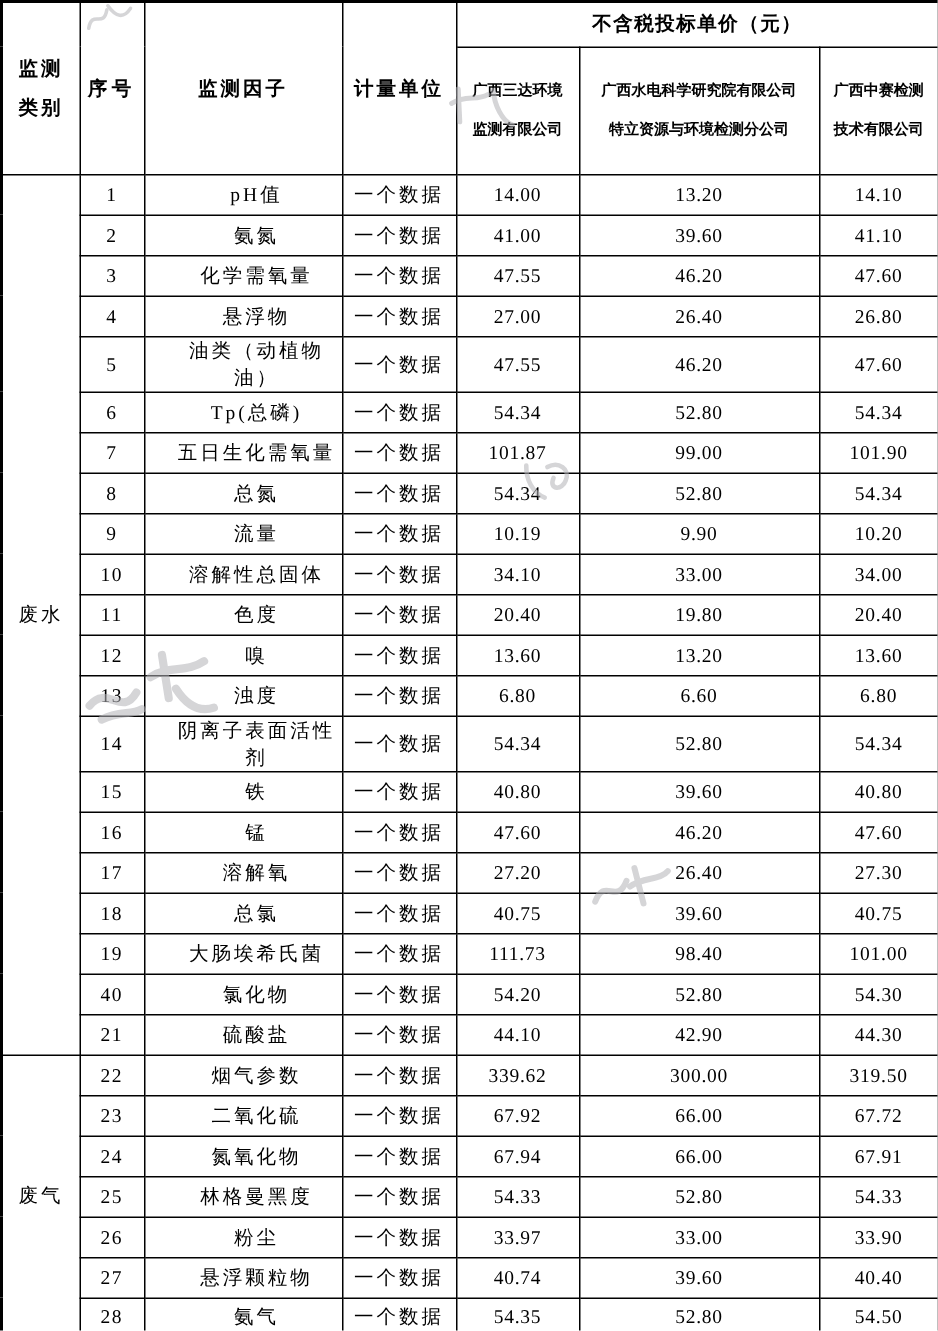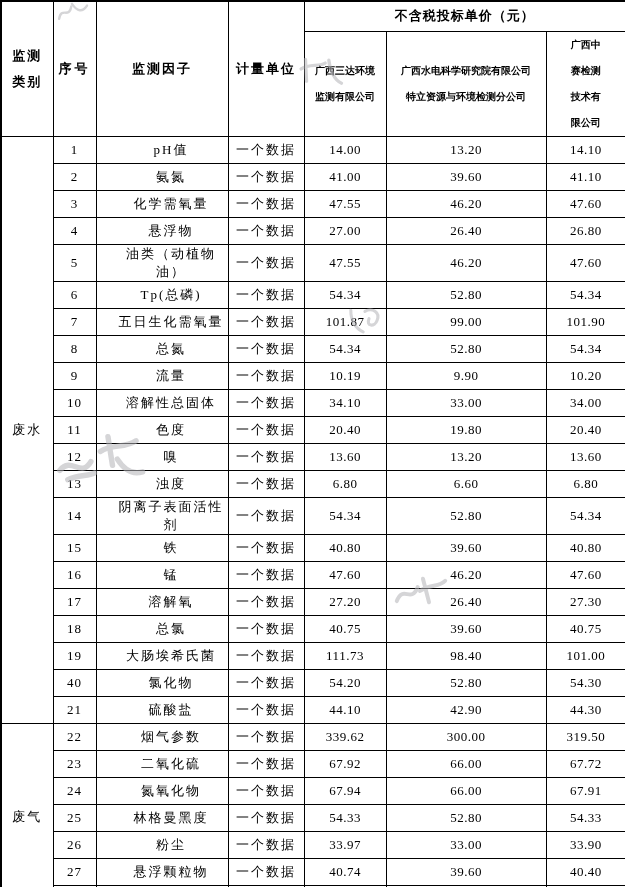--- a/index.html
+++ b/index.html
@@ -30,21 +30,21 @@
   }
   tr.h1 { height: 30px; }
   tr.h2 { height: 83px; }
   th.hcat  { padding: 0 10px; line-height: 26px; letter-spacing: 2px; }
   th.hidx  { letter-spacing: 3px; }
   th.hfac, th.hunit { letter-spacing: 2px; margin-left: 33px; }
   th.hgroup { letter-spacing: 1px; }
   th.hbidder { line-height: 26px; font-size: 10px; letter-spacing: 0; }
   th.b1 { padding: 0 8px; }
   th.b2 { padding: 16px 10px; }
-  th.b3 { padding: 0 20px; }
+  th.b3 { padding: 0 5px; }
 
   tbody tr { height: 27px; }
   td.cat    { letter-spacing: 2px; font-weight: normal; }
   td.factor { letter-spacing: 2px; padding-left: 20px; }
   td.unit   { letter-spacing: 2px; margin-left: 28px; }
   td.no     { letter-spacing: 1px; }
   td.num    { letter-spacing: 0.5px; }
 
   .watermark {
     position: absolute; pointer-events: none;

